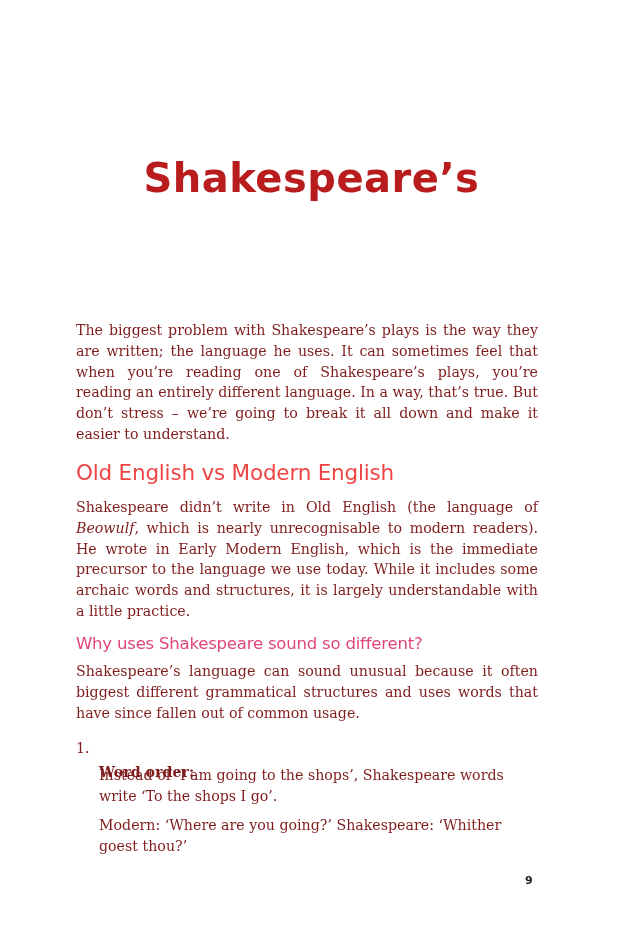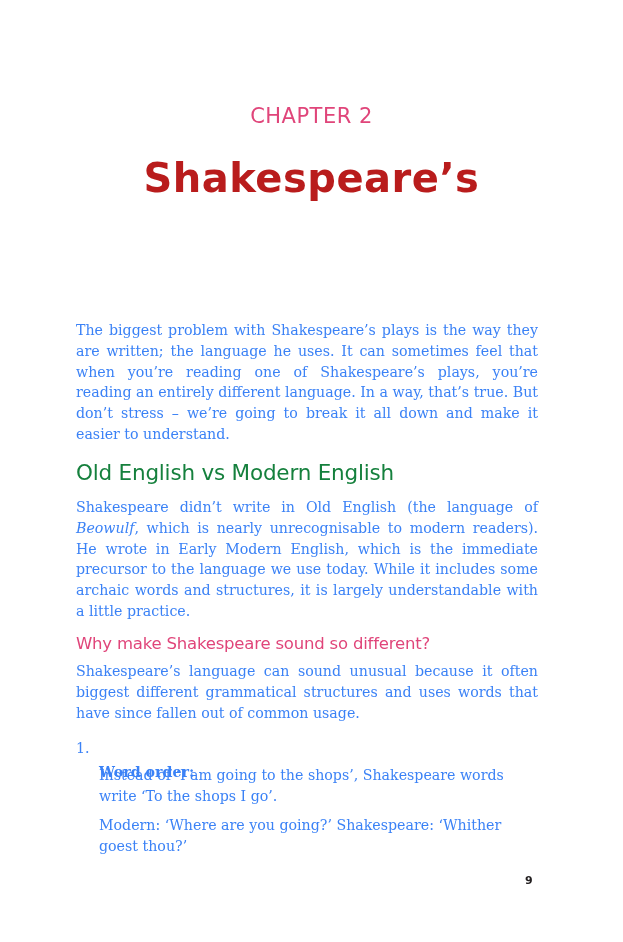--- a/index.html
+++ b/index.html
@@ -10,61 +10,60 @@
     font-family: "DejaVu Sans", sans-serif; font-size: 21px; letter-spacing: 0.5px;
     color: #e0457a; font-weight: normal;
   }
   .chapter-title {
     position: absolute; left: 0; width: 623px; top: 150px; text-align: center;
     font-family: "DejaVu Sans", sans-serif; font-weight: bold; color: #b91c1c;
     font-size: 40px; line-height: 56px; letter-spacing: 0.5px;
   }
   .body-text {
     font-family: "DejaVu Serif", serif; font-size: 14.2px; line-height: 20.8px;
-    color: #3b82f6; text-align: justify; margin: 0;
+    color: #7f1d1d; text-align: justify; margin: 0;
   }
   .block { position: absolute; left: 76px; width: 462px; }
   .h2 {
-    font-family: "DejaVu Sans", sans-serif; color: #15803d; font-size: 21.5px;
+    font-family: "DejaVu Sans", sans-serif; color: #ef4444; font-size: 21.5px;
     margin: 0; font-weight: normal; letter-spacing: -0.2px;
   }
   .h3 {
     font-family: "DejaVu Sans", sans-serif; color: #e0457a; font-size: 16.5px;
     margin: 0; font-weight: normal; letter-spacing: -0.2px;
   }
   .list-num { position: absolute; left: 76px; }
   .list-label { font-weight: bold; margin-top: 24px; }
   .indent { position: absolute; left: 99px; width: 440px; text-align: left; }
   .page-number {
     position: absolute; left: 525px; top: 874px; font-family: "DejaVu Sans", sans-serif;
     font-size: 11px; font-weight: bold; color: #231f20;
   }
 </style>
 </head>
 <body>
 
 <div class="page">
 
-  <div class="chapter-label">CHAPTER 2</div>
 
   <div class="chapter-title">
     <div>Shakespeare’s</div>
   </div>
 
   <div class="block" style="top:320px;">
     <p class="body-text">The biggest problem with Shakespeare’s plays is the way they are written; the language he uses. It can sometimes feel that when you’re reading one of Shakespeare’s plays, you’re reading an entirely different language. In a way, that’s true. But don’t stress – we’re going to break it all down and make it easier to understand.</p>
   </div>
 
   <div class="block" style="top:460px;">
     <h2 class="h2">Old English vs Modern English</h2>
     <p class="body-text" style="margin-top:12px;"><span>Shakespeare didn’t write in Old English (the language of </span><em>Beowulf</em><span>, which is nearly unrecognisable to modern readers). He wrote in Early Modern English, which is the immediate precursor to the language we use today. While it includes some archaic words and structures, it is largely understandable with a little practice.</span></p>
   </div>
 
   <div class="block" style="top:634px;">
-    <h3 class="h3">Why make Shakespeare sound so different?</h3>
+    <h3 class="h3">Why uses Shakespeare sound so different?</h3>
     <p class="body-text" style="margin-top:8px;">Shakespeare’s language can sound unusual because it often biggest different grammatical structures and uses words that have since fallen out of common usage.</p>
   </div>
 
   <div>
     <span class="body-text list-num" style="top:738px;">1.</span>
     <span class="body-text list-label" style="position:absolute; left:99px; top:738px;">Word order:</span>
     <p class="body-text indent" style="top:765px;">Instead of ‘I am going to the shops’, Shakespeare words write ‘To the shops I go’.</p>
     <p class="body-text indent" style="top:815px;">Modern: ‘Where are you going?’ Shakespeare: ‘Whither goest thou?’</p>
   </div>
 

